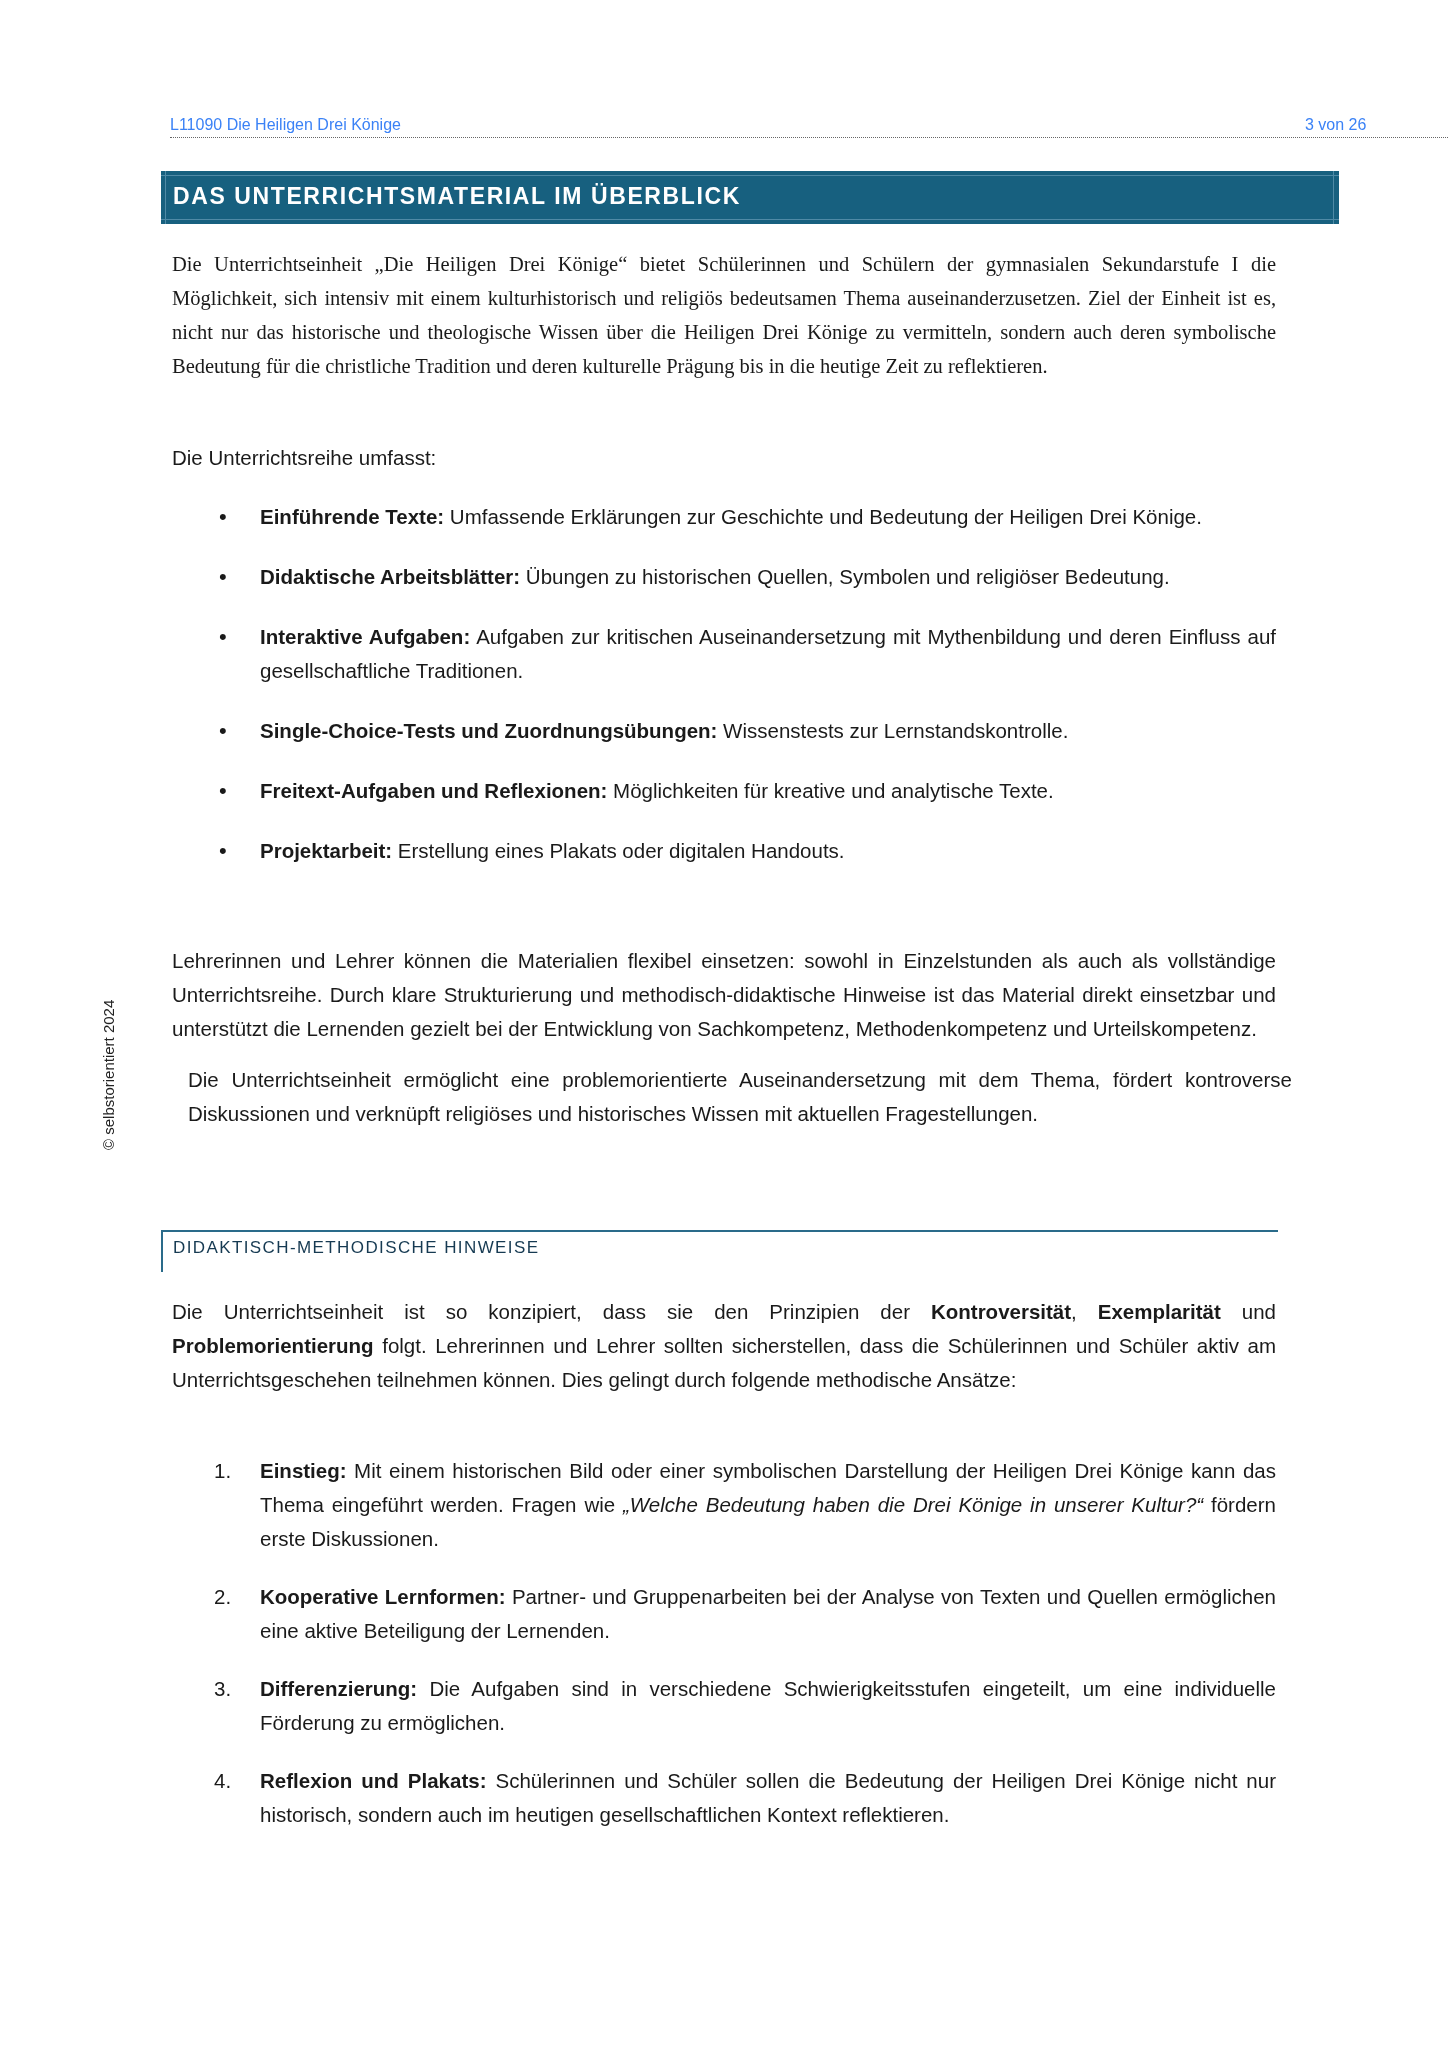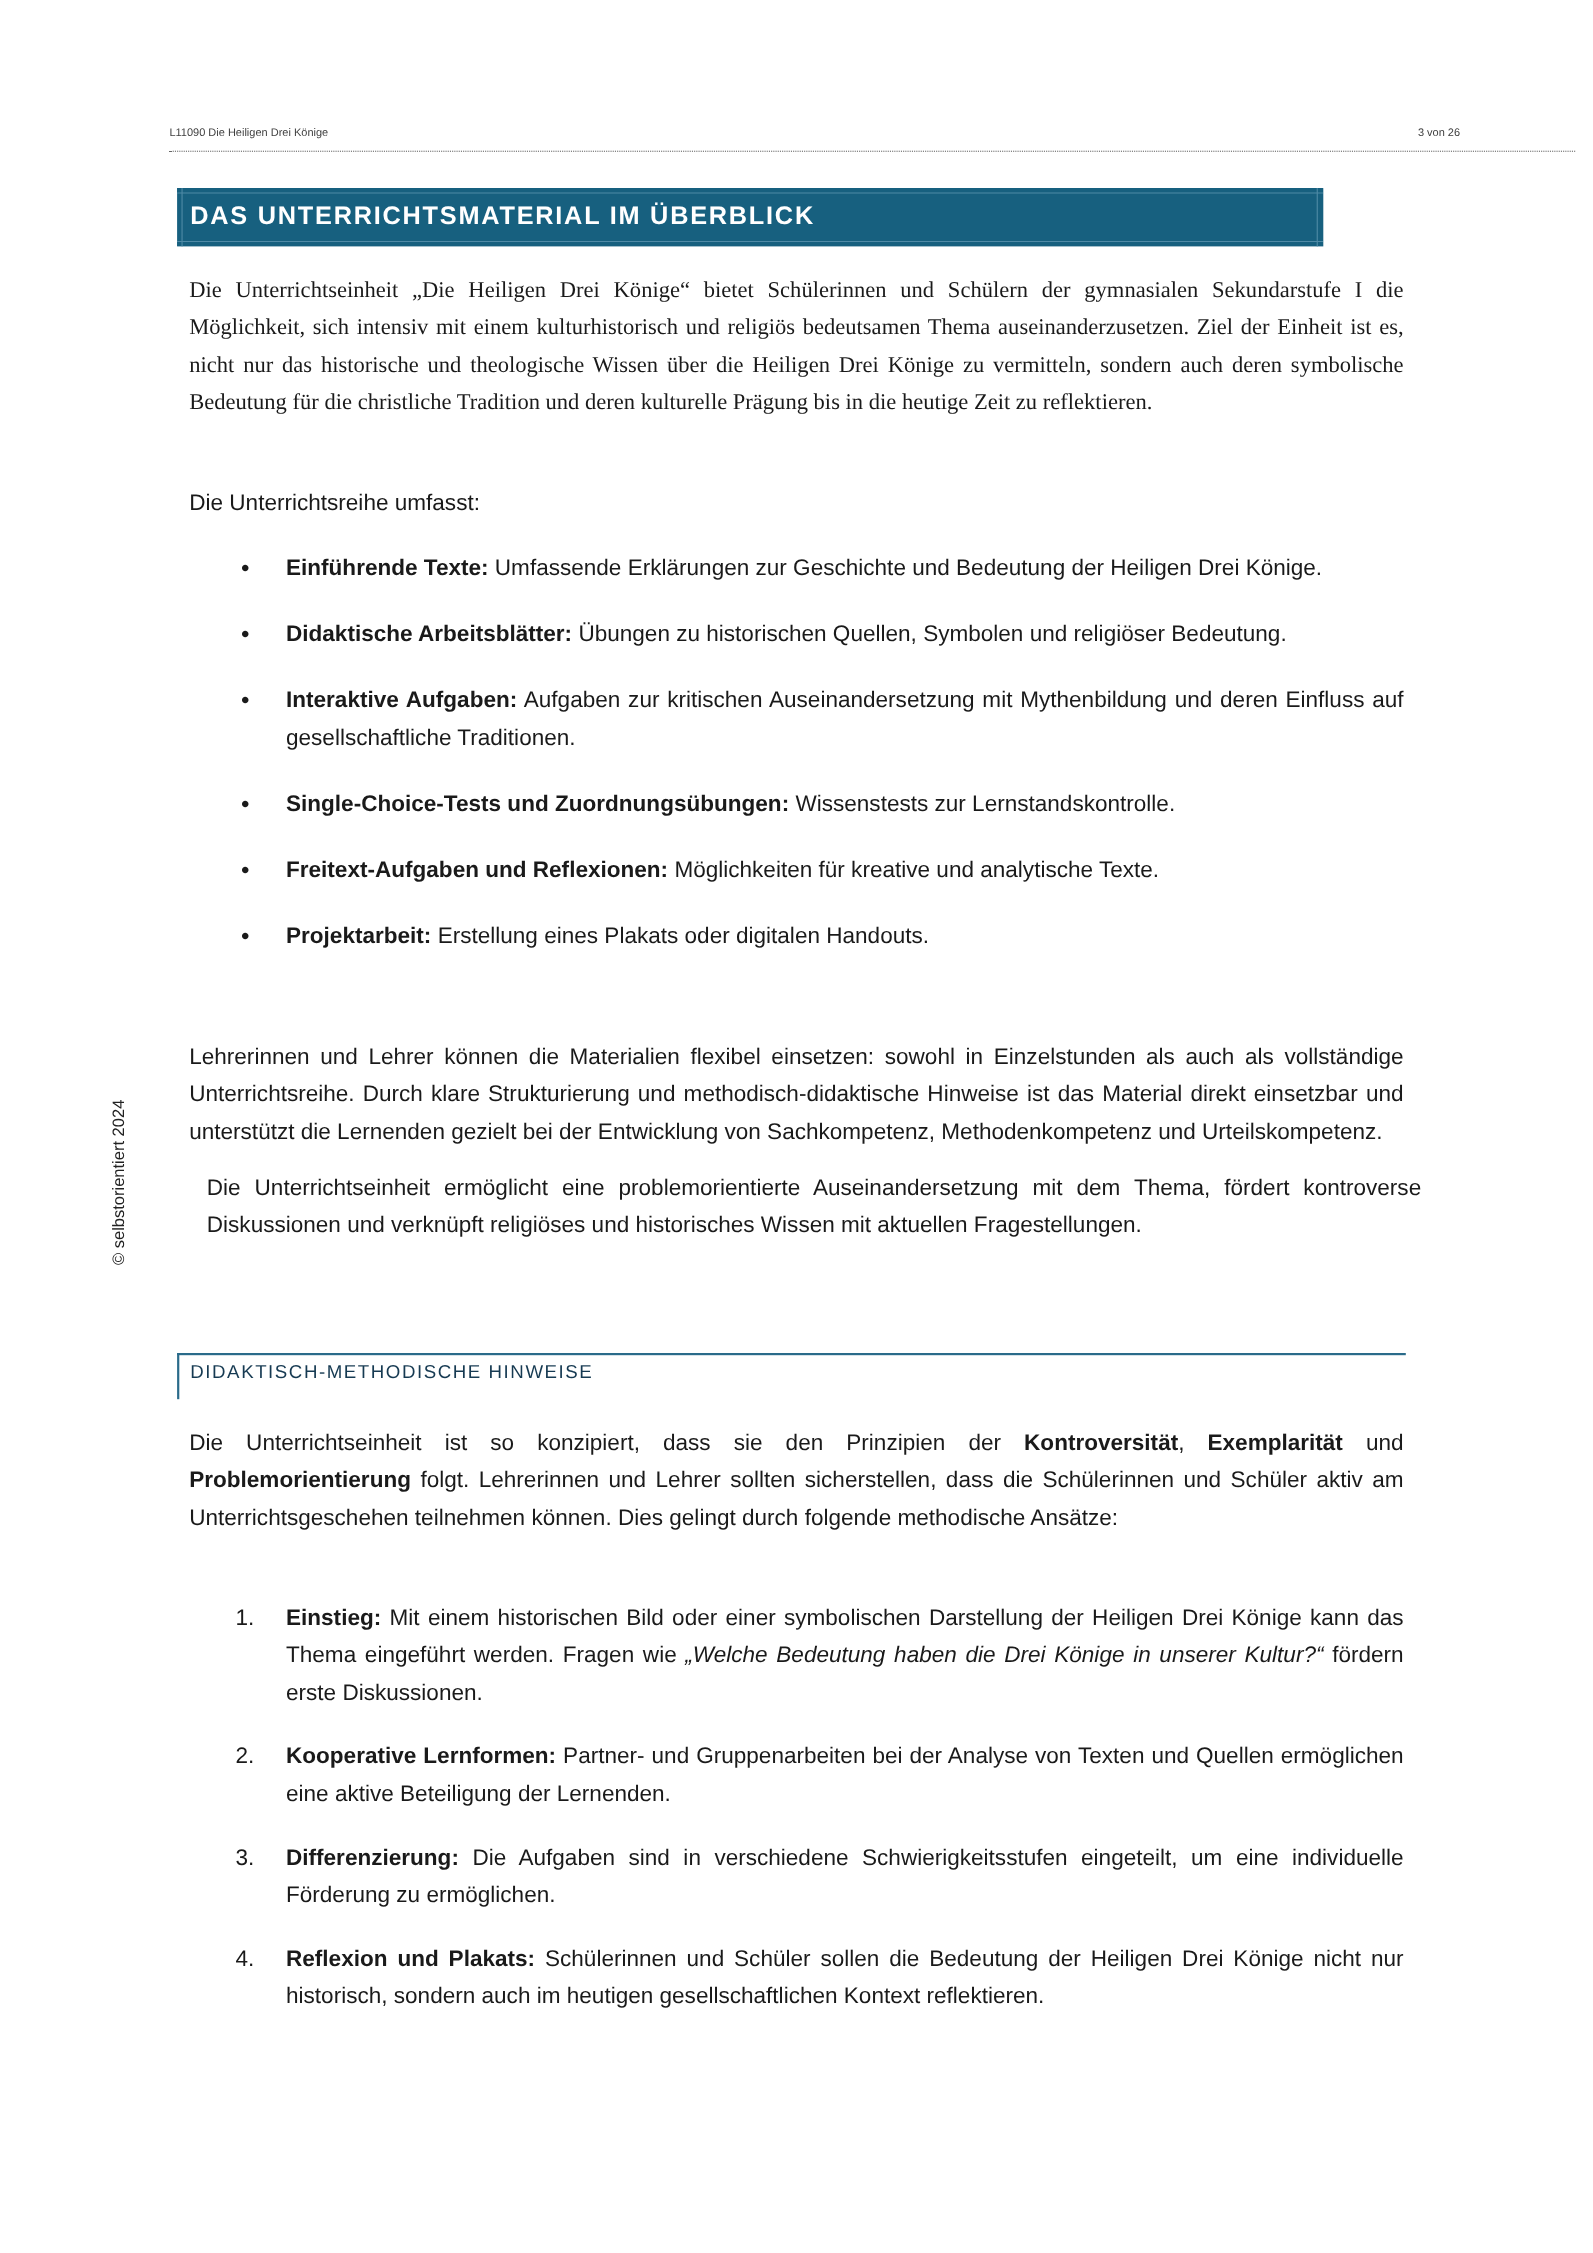--- a/index.html
+++ b/index.html
@@ -1,27 +1,27 @@
 <!DOCTYPE html>
 <html><head>
   <meta charset="utf-8">
   <style>
     html, body { margin: 0; padding: 0; background: #ffffff; }
     body { width: 1448px; height: 2048px; position: relative; overflow: hidden;
            font-family: "Liberation Sans", sans-serif; color: #1a1a1a; }
 
-    .page-header { position: absolute; left: 154px; top: 113px; width: 1278px; height: 24px;
-                   border-bottom: 1px dotted #666; font-size: 10px; color: #404040; }
+    .page-header { position: absolute; left: 170px; top: 113px; width: 1278px; height: 24px;
+                   border-bottom: 1px dotted #666; font-size: 16px; color: #3b82f6; }
     .page-header .title { position: absolute; left: 0; top: 3px; }
     .page-header .pageno { position: absolute; left: 1135px; top: 3px; }
 
     .side-note { position: absolute; left: 100px; top: 1150px; transform-origin: 0 0;
                  transform: rotate(-90deg); font-size: 15px; color: #222; white-space: nowrap; }
 
-    .banner { position: absolute; left: 161px; top: 171px; width: 1042px; height: 53px;
+    .banner { position: absolute; left: 161px; top: 171px; width: 1178px; height: 53px;
               background: #17607f; box-sizing: border-box;
               box-shadow: inset 0 4px 0 #17607f, inset 0 5px 0 #4f8aa6, inset 0 -4px 0 #17607f, inset 0 -5px 0 #4f8aa6; }
     .banner .vline-l { position: absolute; left: 4px; top: 0; bottom: 0; width: 1px; background: #4f8aa6; }
     .banner .vline-r { position: absolute; right: 5px; top: 0; bottom: 0; width: 1px; background: #4f8aa6; }
     .banner h1 { margin: 0; position: absolute; left: 12px; top: 12px; font-size: 23px; font-weight: bold;
                  letter-spacing: 1.6px; color: #ffffff; }
 
     .content { position: absolute; left: 172px; width: 1104px; font-size: 20.5px; line-height: 34px; }
     .content p { margin: 0; text-align: justify; }
 

